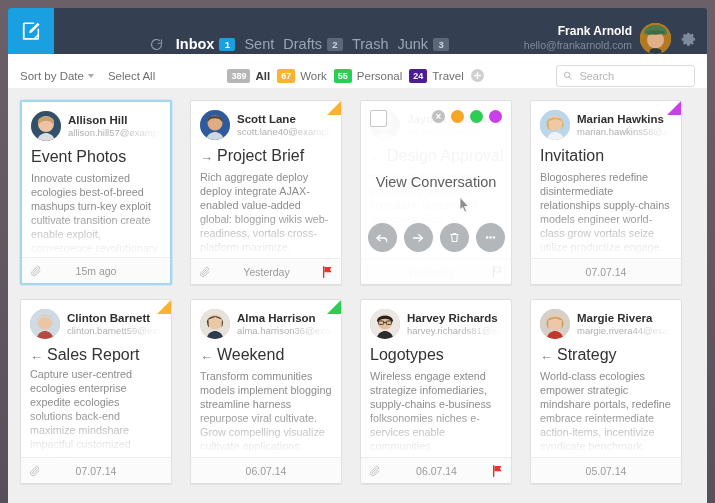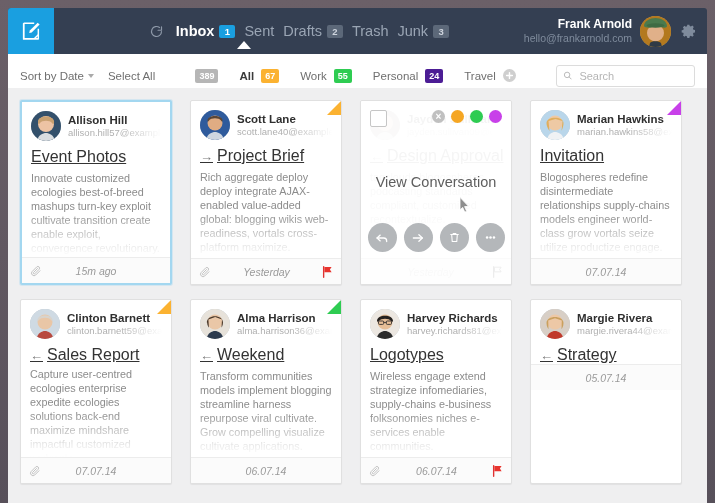--- a/index.html
+++ b/index.html
@@ -16,21 +16,21 @@
     background: linear-gradient(180deg,#6b6068 0%, #57505a 100%);
     overflow: hidden;
   }
 
   
   .header {
     position: absolute; left: 8px; top: 8px;
     width: 699px; height: 46px;
     background: #343f52;
     border-radius: 3px 3px 0 0;
-    display: flex; align-items: center;
+    display: flex; align-items: flex-end;
     box-sizing: border-box;
     overflow: hidden;
   }
   .compose-btn {
     width: 46px; height: 46px;
     background: #1a9fe0;
     display: flex; align-items: center; justify-content: center;
     flex: 0 0 auto;
     cursor: pointer;
   }
@@ -112,21 +112,21 @@
     border-left: 3.5px solid transparent;
     border-right: 3.5px solid transparent;
     border-top: 4px solid #aaaaaa;
     display: inline-block;
   }
   .tb-center {
     flex: 1 1 auto;
     display: flex; align-items: center; justify-content: center;
     gap: 7px;
   }
-  .tag { display: flex; align-items: center; gap: 21px; cursor: pointer; }
+  .tag { display: flex; align-items: center; gap: 5px; cursor: pointer; }
   .tag-count {
     font-size: 9px; font-weight: bold; color: #ffffff;
     padding: 2px 4px; border-radius: 2px; line-height: 10px;
     min-width: 10px; text-align: center;
   }
   .tag-label { font-size: 11.5px; color: #6f6f6f; }
   .tag.sel .tag-label { color: #3a3a3a; font-weight: bold; }
   .tag-add {
     width: 13px; height: 13px; border-radius: 50%;
     background: #cfcfcf; color: #ffffff;
@@ -218,40 +218,39 @@
   .sender-mail {
     font-size: 9.5px; color: #b0b0b0;
     white-space: nowrap; overflow: hidden;
     -webkit-mask-image: linear-gradient(90deg,#000 55%,transparent 100%);
     mask-image: linear-gradient(90deg,#000 55%,transparent 100%);
   }
   .subject {
     padding: 7px 9px 0 9px;
     font-size: 16px; color: #333333;
     white-space: nowrap; overflow: hidden;
-    display: flex; align-items: baseline; gap: 4px; text-decoration: underline;
+    display: flex; align-items: baseline; gap: 4px;
   }
   .reply-mark { font-size: 13px; color: #7a7a7a; }
   .preview {
     padding: 5px 9px 0 9px;
     font-size: 10.8px; line-height: 14px;
     color: #8c8c8c;
     flex: 1 1 auto;
     overflow: hidden;
     -webkit-mask-image: linear-gradient(180deg,#000 52%,rgba(0,0,0,0.18) 88%,transparent 100%);
     mask-image: linear-gradient(180deg,#000 52%,rgba(0,0,0,0.18) 88%,transparent 100%);
   }
   .card-foot {
     height: 25px; flex: 0 0 auto;
     border-top: 1px solid #ececec;
     background: #fbfbfb;
     display: flex; align-items: center;
     padding: 0 8px;
     position: relative;
-    font-style: italic;
   }
   .clip-icon { color: #c3c3c3; display: flex; align-items: center; }
   .date {
     flex: 1 1 auto; text-align: center;
     font-size: 10.5px; color: #9a9a9a;
   }
   .flag-icon { display: flex; align-items: center; }
 
   
   .card.hovered .card-head,
@@ -713,20 +712,21 @@
           </div>
           <div class="sender">
             <div class="sender-name">Margie Rivera</div>
             <div class="sender-mail">margie.rivera44@example.com</div>
           </div>
         </div>
         <div class="subject">
           <span class="reply-mark">←</span>
           <span>Strategy</span>
         </div>
+        <div class="preview">World-class ecologies empower strategic mindshare portals, redefine embrace reintermediate action-items, incentivize syndicate benchmark.</div>
         <div class="card-foot">
           <span style="width:12px"></span>
           <span class="date">05.07.14</span>
           <span style="width:12px"></span>
         </div>
       </div>
 
     </div>
   </div>
 </div>

